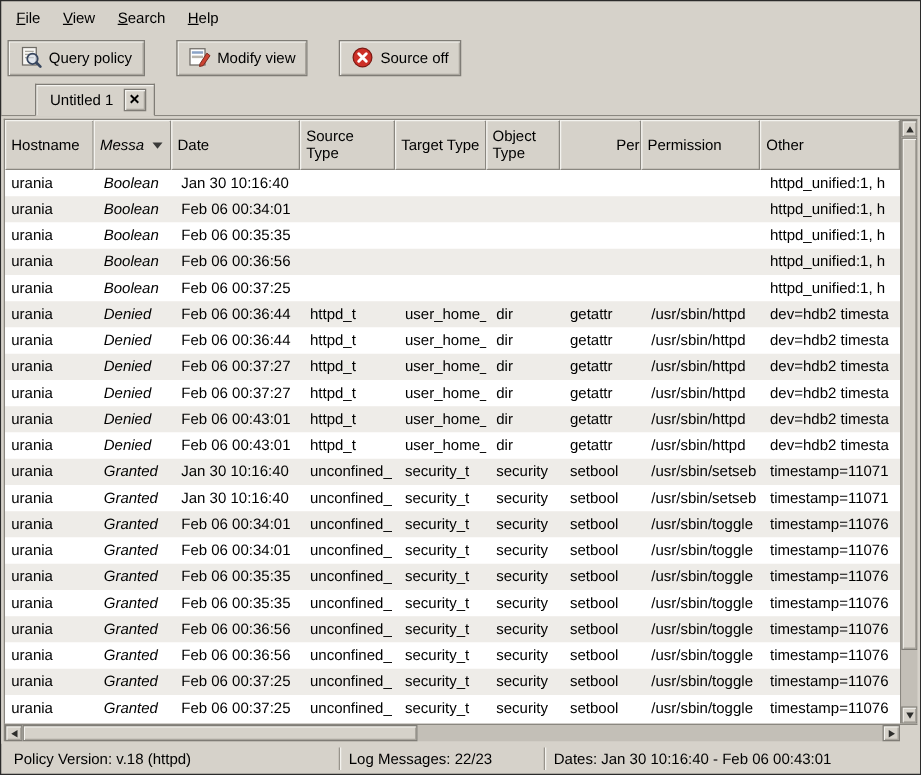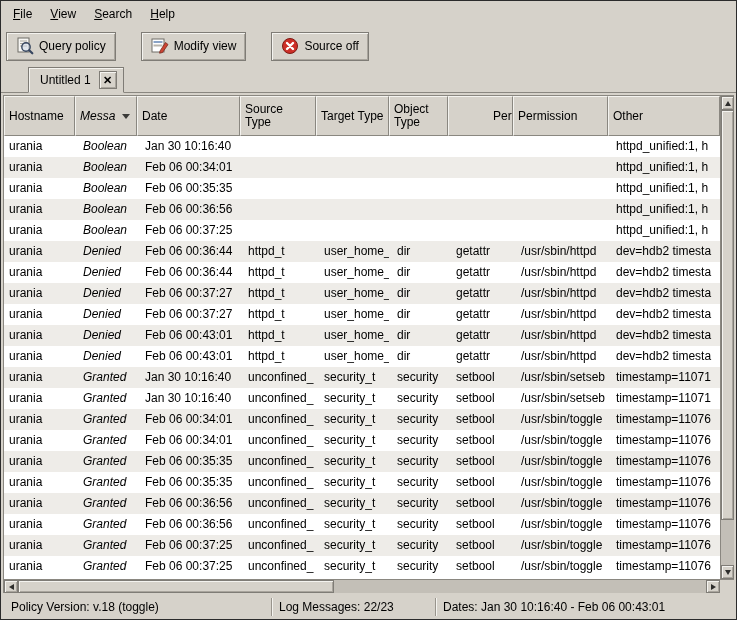--- a/index.html
+++ b/index.html
@@ -477,20 +477,20 @@
         </div>
         <div class="sb-btn">
             <span class="arr right"></span>
           </div>
       </div>
       <div class="sb-corner"></div>
     </div>
   </div>
 
   <div class="statusbar">
-    <div class="status-section status-left">Policy Version: v.18 (toggle)</div>
+    <div class="status-section status-left">Policy Version: v.18 (httpd)</div>
     <div class="vsep"></div>
     <div class="status-section status-mid">Log Messages: 22/23</div>
     <div class="vsep"></div>
     <div class="status-section status-right">Dates: Jan 30 10:16:40 - Feb 06 00:43:01</div>
   </div>
 
 </div>
 
 </body></html>

